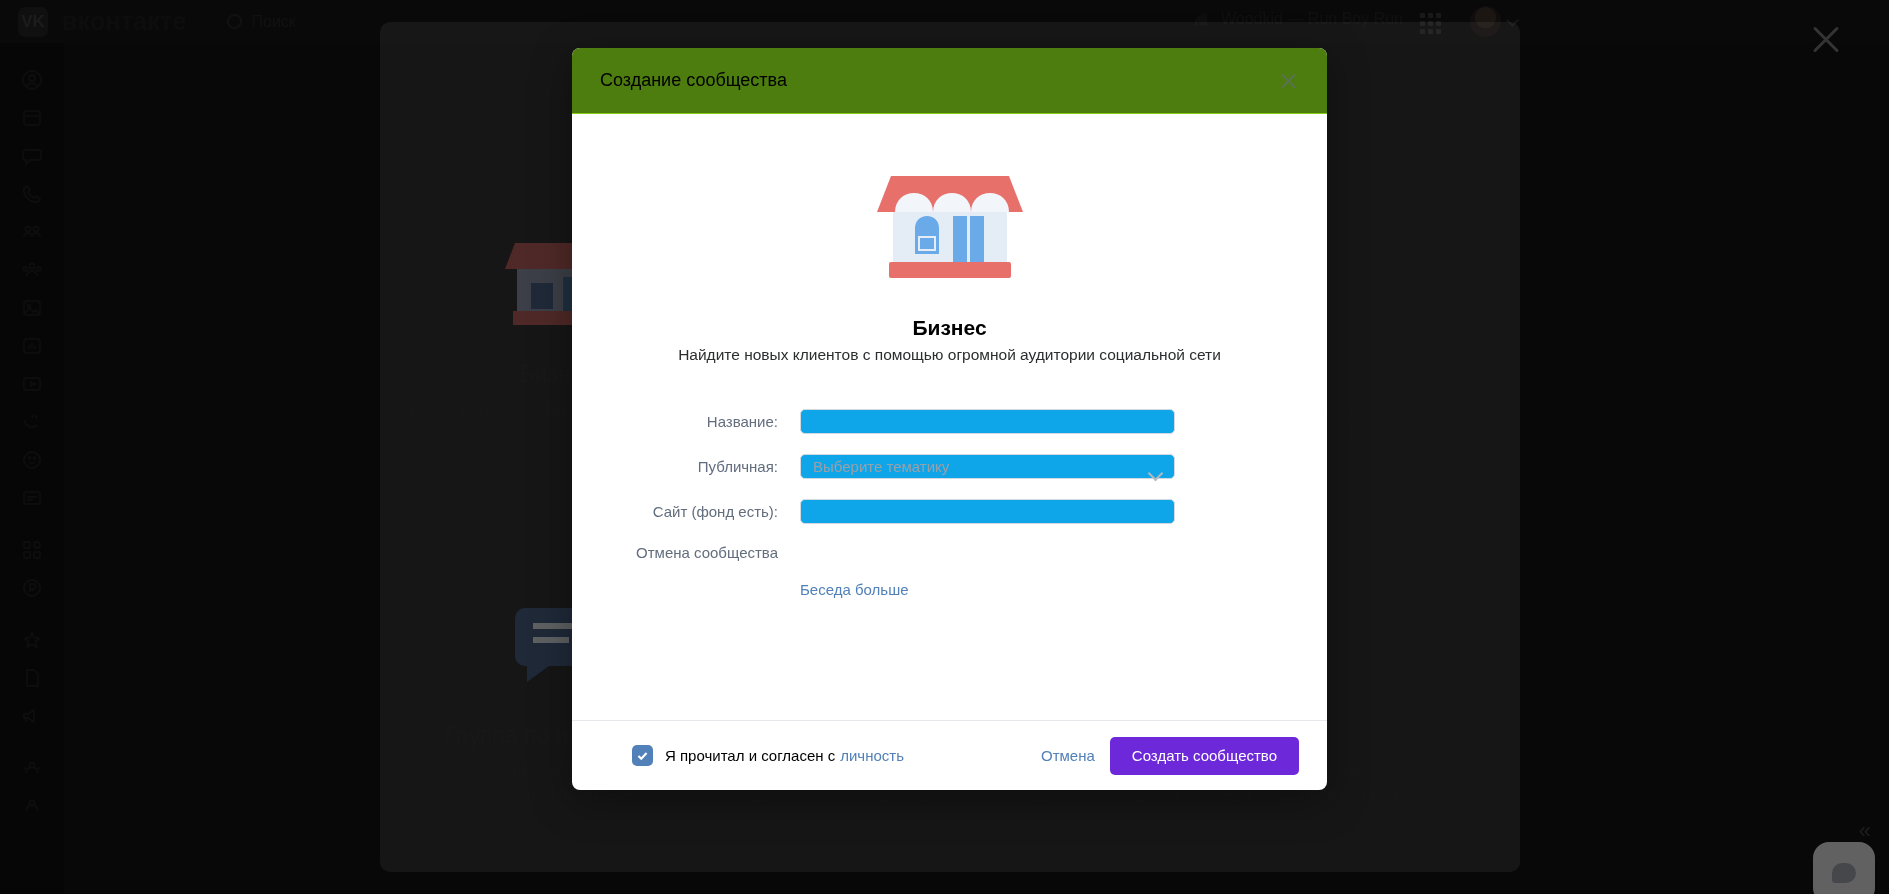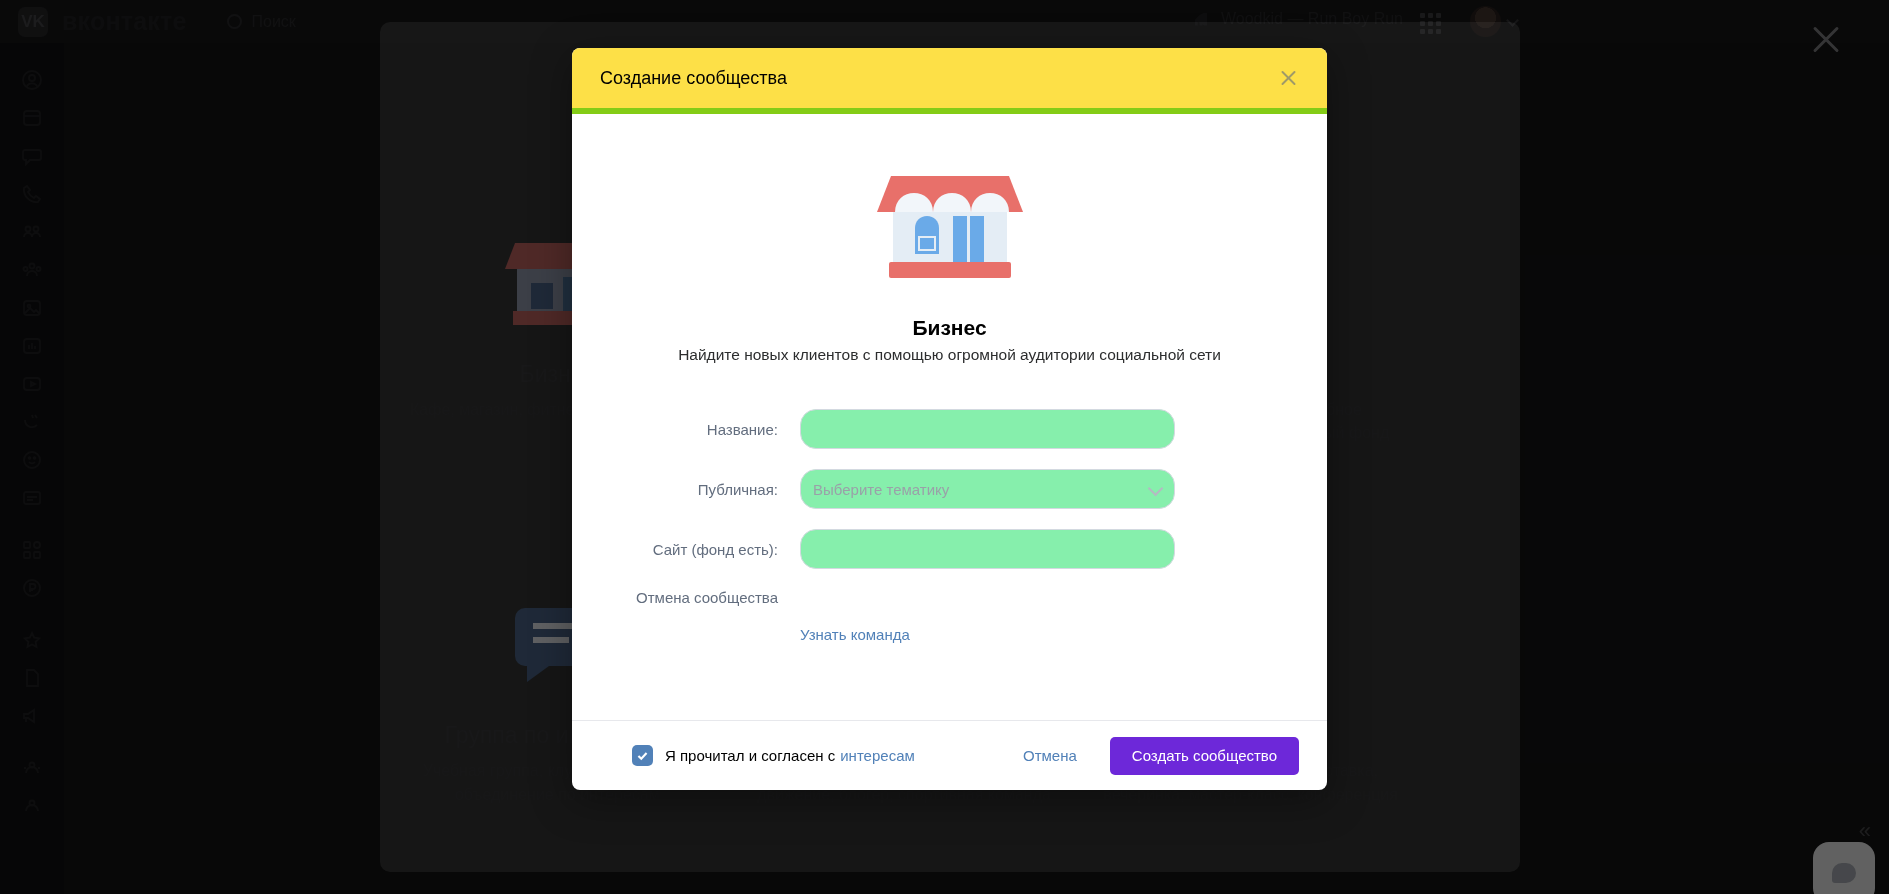--- a/index.html
+++ b/index.html
@@ -127,22 +127,22 @@
     position: absolute; left: 572px; top: 48px;
     width: 755px; height: 742px;
     background: #fff;
     border-radius: 8px;
     box-shadow: 0 10px 40px rgba(0,0,0,.35);
     display: flex; flex-direction: column;
     overflow: hidden;
   }
   .m-head {
     height: 66px; flex: 0 0 66px;
-    background: #fde047;
-    border-bottom: 6px solid #84cc16;
+    background: #4d7c0f;
+    border-bottom: 1px solid #84cc16;
     display: flex; align-items: center; justify-content: space-between;
     padding: 0 22px 0 28px;
   }
   .m-title { font-size: 18px; color: #000; }
   .m-close {
     width: 34px; height: 34px; position: relative; cursor: pointer; opacity: .6;
   }
   .m-close:before, .m-close:after {
     content: ""; position: absolute; left: 8px; top: 16px; width: 19px; height: 2px;
     background: #626d7e; border-radius: 2px;
@@ -163,22 +163,22 @@
   }
 
   .form { margin-top: 43px; padding: 0 60px 0 0; }
   .row { display: flex; align-items: center; margin-bottom: 20px; }
   .row .lbl {
     width: 228px; text-align: right; padding-right: 22px;
     font-size: 15px; color: #626d7e;
   }
   .row .fld { width: 375px; }
   .inp {
-    width: 100%; height: 40px; border: 1px solid #d3d9e0; border-radius: 16px;
-    background: #86efac; padding: 0 12px; font-size: 15px; color: #000;
+    width: 100%; height: 25px; border: 1px solid #d3d9e0; border-radius: 5px;
+    background: #0ea5e9; padding: 0 12px; font-size: 15px; color: #000;
     font-family: "Liberation Sans", sans-serif; outline: none;
   }
   .inp::placeholder { color: #9aa0a8; }
   .sel-wrap { position: relative; }
   .sel-chev {
     position: absolute; right: 14px; top: 14px; width: 11px; height: 11px;
     border-right: 2px solid #b4bac2; border-bottom: 2px solid #b4bac2;
     transform: rotate(45deg); pointer-events: none;
   }
 
@@ -194,21 +194,21 @@
     margin-left: 228px; margin-top: 12px; font-size: 15px;
   }
 
   .m-foot {
     flex: 0 0 70px; height: 70px;
     border-top: 1px solid #e7e8ec;
     display: flex; align-items: center; justify-content: space-between;
     padding: 0 28px 0 28px;
   }
   .foot-left { display: flex; align-items: center; padding-left: 32px; }
-  .foot-right { display: flex; align-items: center; gap: 33px; }
+  .foot-right { display: flex; align-items: center; gap: 15px; }
   .btn-cancel {
     background: none; border: 0; font-size: 15px; color: #5181b8; cursor: pointer;
     font-family: "Liberation Sans", sans-serif;
   }
   .btn-primary {
     background: #6d28d9; color: #fff; border: 0; border-radius: 5px;
     height: 38px; padding: 0 22px; font-size: 15px; cursor: pointer;
     font-family: "Liberation Sans", sans-serif;
   }
 </style>
@@ -505,34 +505,34 @@
         <div class="fld">
           <input class="inp" type="text" value="" placeholder="" style="">
         </div>
       </div>
 
       <div class="row">
         <div class="lbl">Отмена сообщества</div>
       </div>
 
       <div class="learn-more">
-        <a class="link">Узнать команда</a>
+        <a class="link">Беседа больше</a>
       </div>
 
     </div>
   </div>
 
   <div class="m-foot">
     <div class="foot-left">
       <span class="cb">
         <svg viewBox="0 0 16 16">
             <path d="M3 8.5l3.5 3.5L13 5"></path>
           </svg>
       </span>
       <span class="cb-lbl">Я прочитал и согласен с</span>
-      <a class="link" style="margin-left:5px;font-size:15px;">интересам</a>
+      <a class="link" style="margin-left:5px;font-size:15px;">личность</a>
     </div>
     <div class="foot-right">
       <button class="btn-cancel">Отмена</button>
       <button class="btn-primary">Создать сообщество</button>
     </div>
   </div>
 </div>
 
 </body></html>

